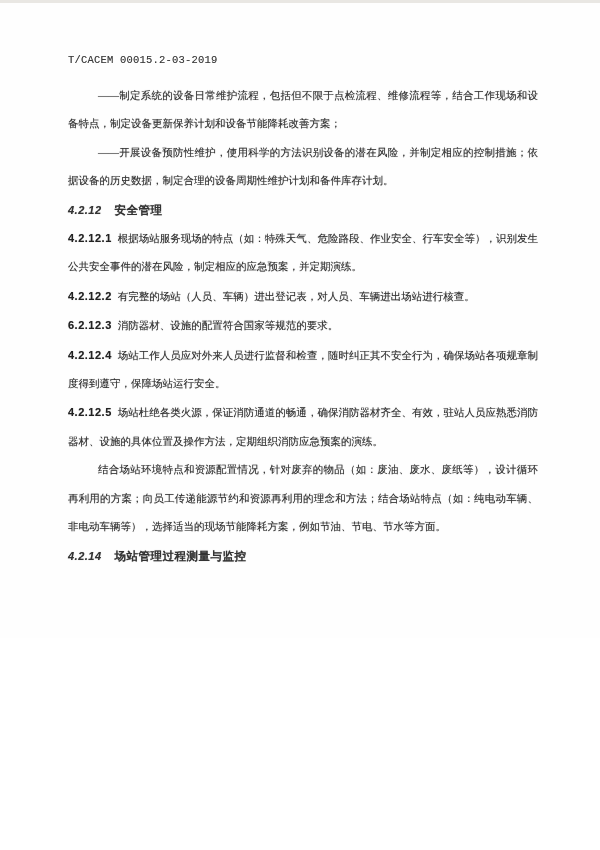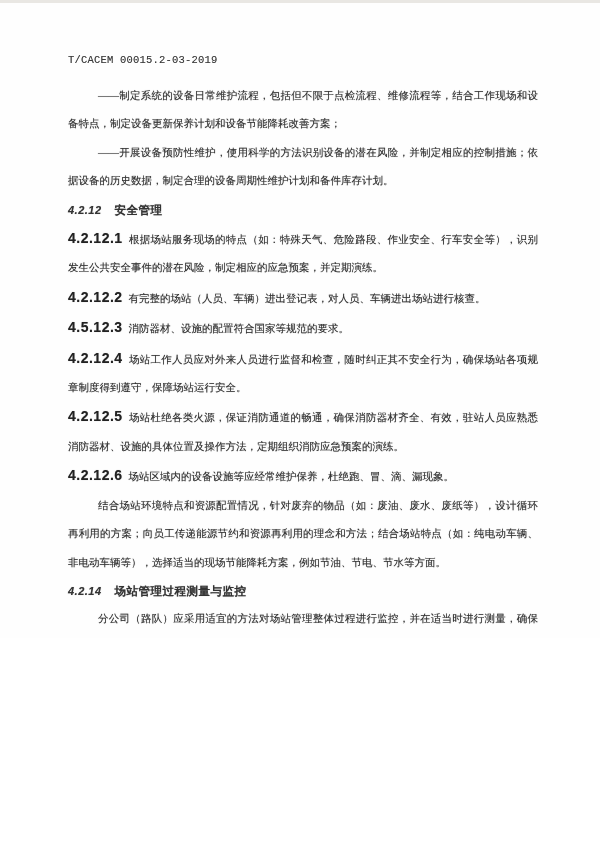--- a/index.html
+++ b/index.html
@@ -38,21 +38,21 @@
   .indent{text-indent:30px;}
   .heading{
     font-family:"Liberation Sans","DejaVu Sans",sans-serif;
     font-weight:bold;color:#1b1b1b;
   }
   .heading .h-num{font-size:11px;margin-right:13px;letter-spacing:0.5px;font-style:italic;}
   .heading .h-title{font-size:11.5px;letter-spacing:0.5px;}
   .clause-num{
     font-family:"Liberation Sans","DejaVu Sans",sans-serif;
     font-weight:bold;color:#222222;
-    font-size:14px;margin-right:6px;letter-spacing:0.5px;
+    font-size:11px;margin-right:6px;letter-spacing:0.5px;
   }
   .page-number{
     position:absolute;top:783px;left:70px;
     font-family:"Liberation Sans","DejaVu Sans",sans-serif;
     font-size:9.5px;font-weight:bold;color:#45474b;
   }
   .watermark{
     position:absolute;top:802px;left:458px;
     display:flex;align-items:flex-start;gap:6px;
     color:#d9d9d9;
@@ -79,34 +79,32 @@
 
 
     <p class="indent"><span>——开展设备预防性维护，使用科学的方法识别设备的潜在风险，并制定相应的控制措施；依据设备的历史数据，制定合理的设备周期性维护计划和备件库存计划。</span></p>
 
     <p class="heading"><span class="h-num">4.2.12</span><span class="h-title">安全管理</span></p>
 
     <p><span class="clause-num">4.2.12.1</span><span>根据场站服务现场的特点（如：特殊天气、危险路段、作业安全、行车安全等），识别发生公共安全事件的潜在风险，制定相应的应急预案，并定期演练。</span></p>
 
     <p><span class="clause-num">4.2.12.2</span><span>有完整的场站（人员、车辆）进出登记表，对人员、车辆进出场站进行核查。</span></p>
 
-    <p><span class="clause-num">4.5.12.3</span><span>消防器材、设施的配置符合国家等规范的要求。</span></p>
+    <p><span class="clause-num">6.2.12.3</span><span>消防器材、设施的配置符合国家等规范的要求。</span></p>
 
     <p><span class="clause-num">4.2.12.4</span><span>场站工作人员应对外来人员进行监督和检查，随时纠正其不安全行为，确保场站各项规章制度得到遵守，保障场站运行安全。</span></p>
 
     <p><span class="clause-num">4.2.12.5</span><span>场站杜绝各类火源，保证消防通道的畅通，确保消防器材齐全、有效，驻站人员应熟悉消防器材、设施的具体位置及操作方法，定期组织消防应急预案的演练。</span></p>
 
-    <p><span class="clause-num">4.2.12.6</span><span>场站区域内的设备设施等应经常维护保养，杜绝跑、冒、滴、漏现象。</span></p>
 
 
     <p class="indent"><span>结合场站环境特点和资源配置情况，针对废弃的物品（如：废油、废水、废纸等），设计循环再利用的方案；向员工传递能源节约和资源再利用的理念和方法；结合场站特点（如：纯电动车辆、非电动车辆等），选择适当的现场节能降耗方案，例如节油、节电、节水等方面。</span></p>
 
     <p class="heading"><span class="h-num">4.2.14</span><span class="h-title">场站管理过程测量与监控</span></p>
 
-    <p class="indent"><span>分公司（路队）应采用适宜的方法对场站管理整体过程进行监控，并在适当时进行测量，确保场站管理过程实现所策划的结果，实现有效的过程控制。</span></p>
 
   </div>
 
   <div class="page-number">5</div>
 
   <div class="watermark">
     <svg class="wm-icon" viewBox="0 0 27 24" xmlns="http://www.w3.org/2000/svg">
       <g fill="none" stroke="#d9d9d9" stroke-width="1.4">
         <ellipse cx="10.5" cy="9.5" rx="8.6" ry="7.6"></ellipse>
         <path d="M6.5 16.2 L5.2 20.2 L9.4 17.6"></path>

